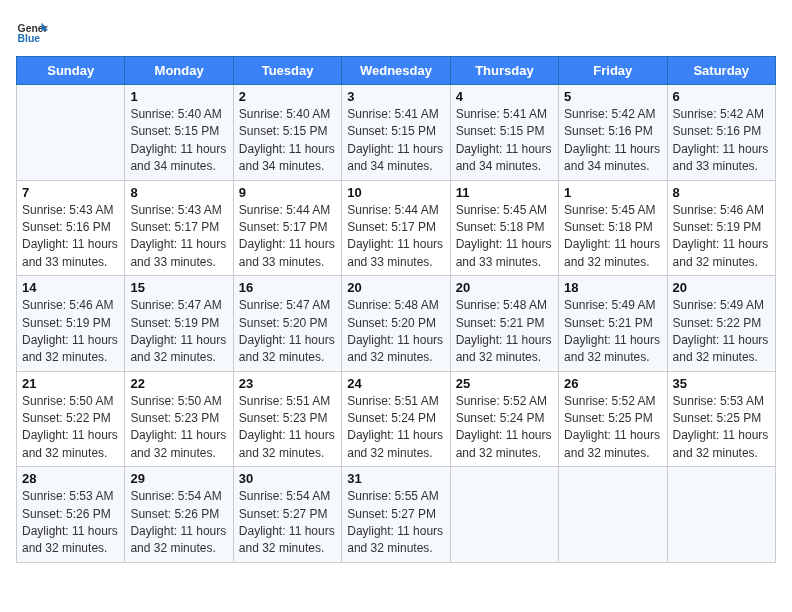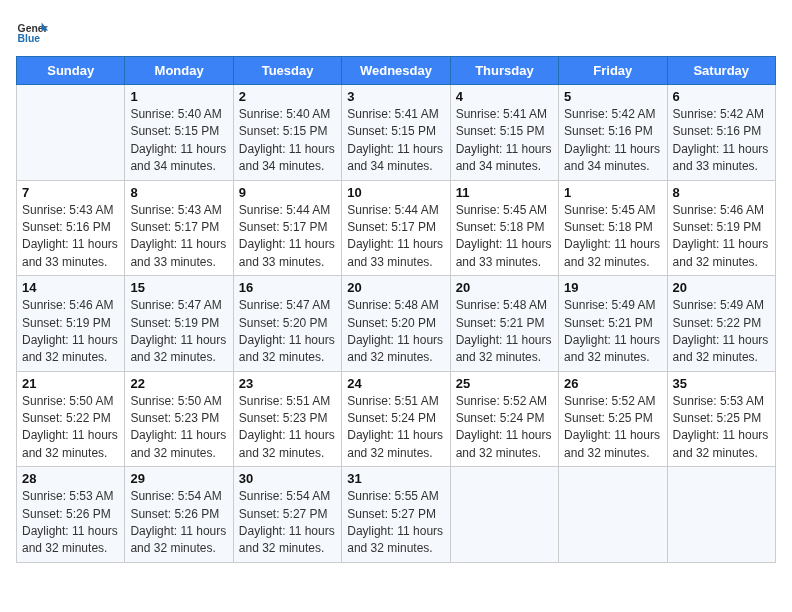--- a/index.html
+++ b/index.html
@@ -259,21 +259,21 @@
       </td>
         <td>
         <span class="day-num">20</span>
         <div class="day-info">
           Sunrise: 5:48 AM<br>
           Sunset: 5:21 PM<br>
           Daylight: 11 hours and 32 minutes.
         </div>
       </td>
         <td>
-        <span class="day-num">19</span>
+        <span class="day-num">18</span>
         <div class="day-info">
           Sunrise: 5:49 AM<br>
           Sunset: 5:21 PM<br>
           Daylight: 11 hours and 32 minutes.
         </div>
       </td>
         <td>
         <span class="day-num">20</span>
         <div class="day-info">
           Sunrise: 5:49 AM<br>

